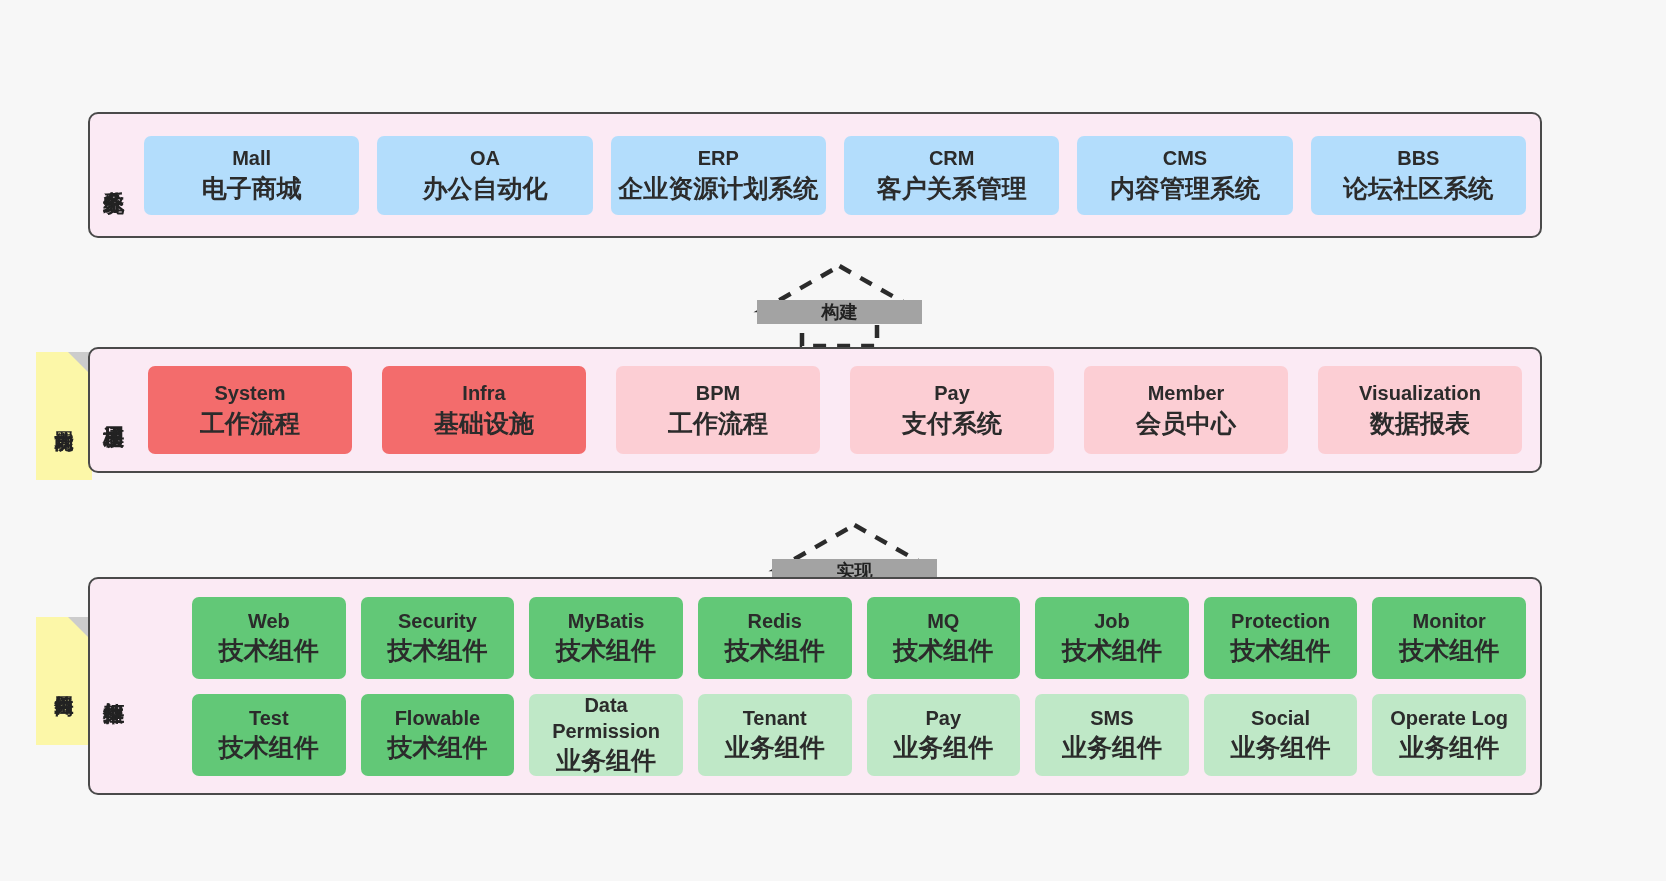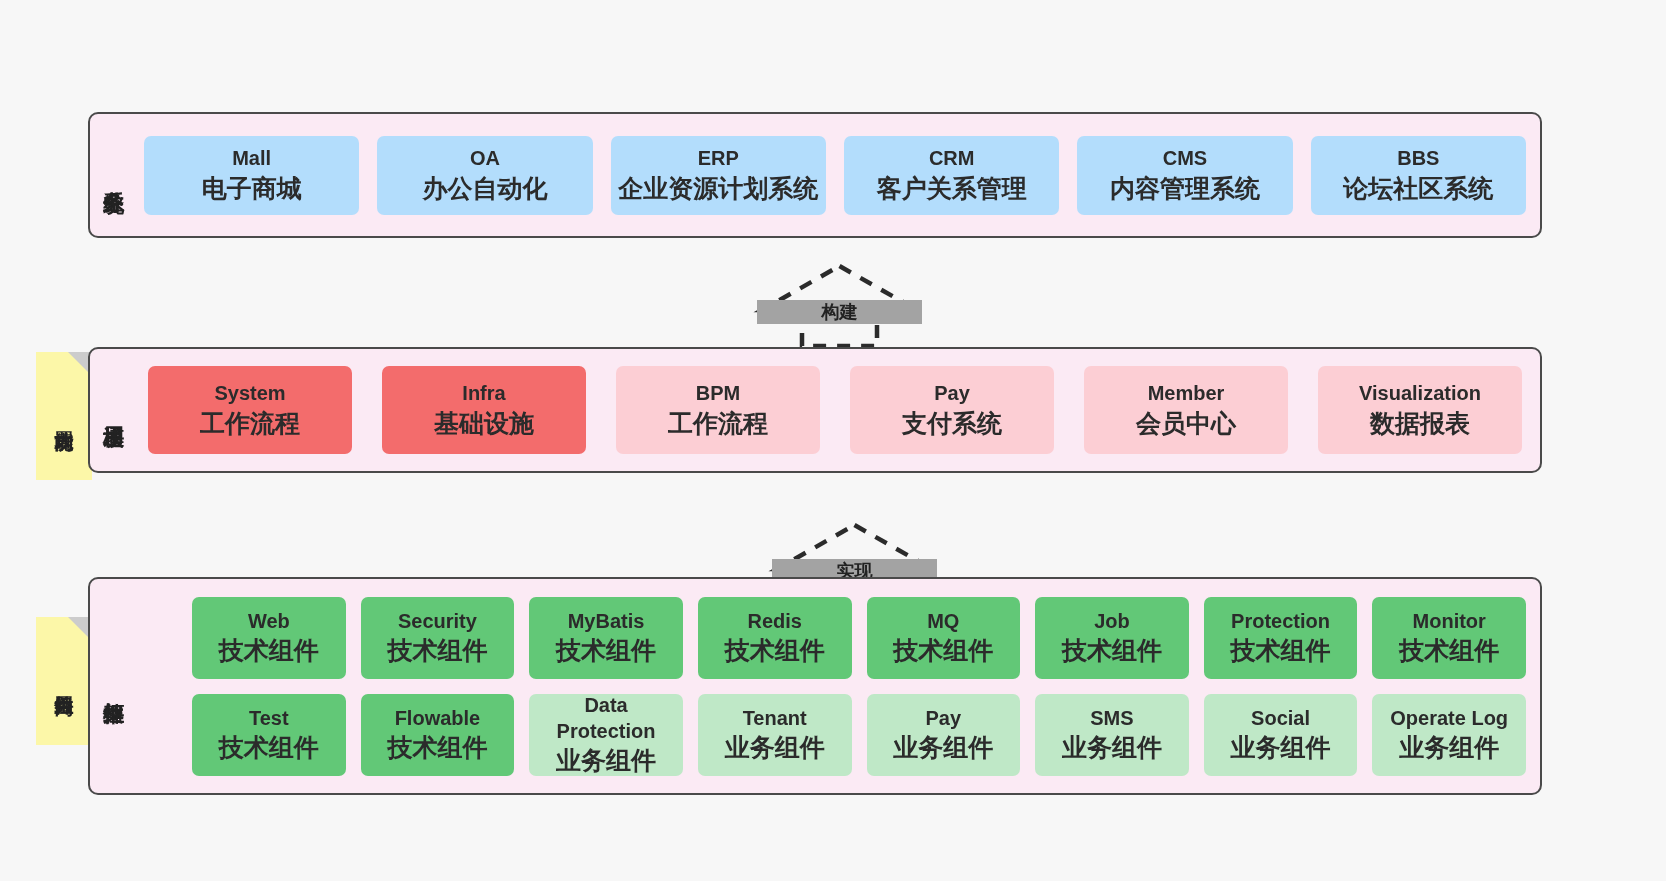--- a/index.html
+++ b/index.html
@@ -265,21 +265,21 @@
         <div class="cards-row" id="row-fw2">
             <div class="card green">
               <div class="en">Test</div>
               <div class="cn">技术组件</div>
             </div>
             <div class="card green">
               <div class="en">Flowable</div>
               <div class="cn">技术组件</div>
             </div>
             <div class="card lgreen">
-              <div class="en">Data Protection</div>
+              <div class="en">Data Permission</div>
               <div class="cn">业务组件</div>
             </div>
             <div class="card lgreen">
               <div class="en">Tenant</div>
               <div class="cn">业务组件</div>
             </div>
             <div class="card lgreen">
               <div class="en">Pay</div>
               <div class="cn">业务组件</div>
             </div>

